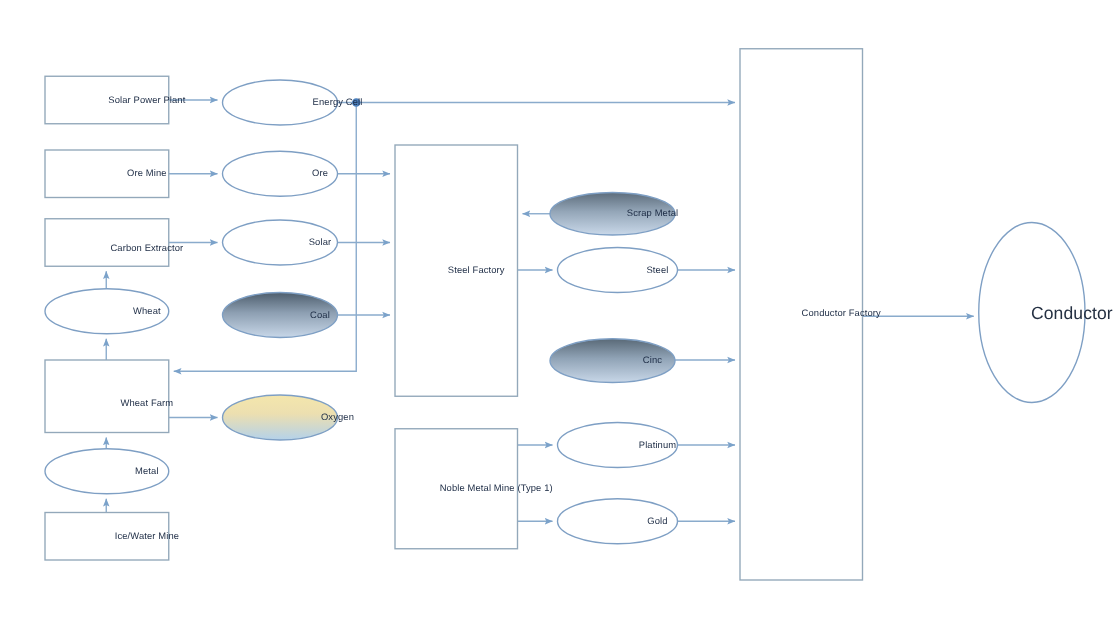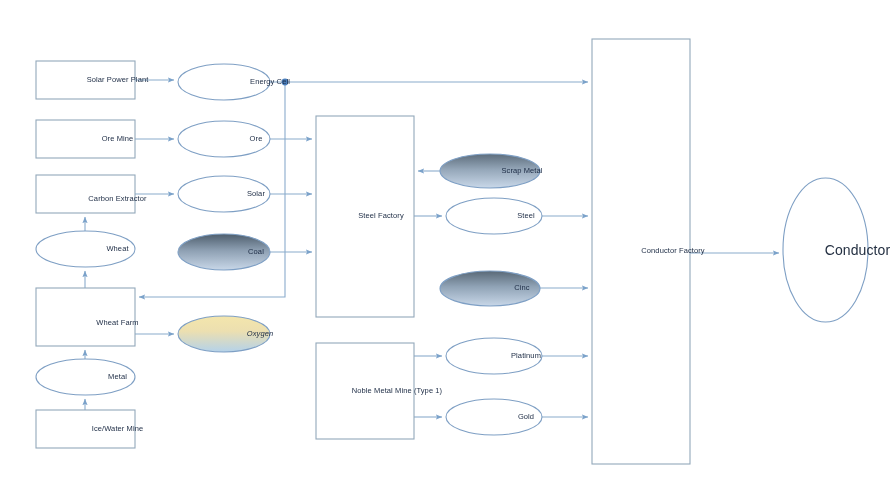--- a/index.html
+++ b/index.html
@@ -157,21 +157,21 @@
   <div id="node-labels">
       <div class="node-label" style="left: 36px; top: 61px; width: 99px; height: 38px;">Solar Power Plant</div>
       <div class="node-label" style="left: 192px; top: 64px; width: 92px; height: 36px; text-align: center;">Energy Cell</div>
       <div class="node-label" style="left: 36px; top: 120px; width: 99px; height: 38px;">Ore Mine</div>
       <div class="node-label" style="left: 178px; top: 121px; width: 92px; height: 36px;">Ore</div>
       <div class="node-label" style="left: 36px; top: 175px; width: 99px; height: 48px;">Carbon Extractor</div>
       <div class="node-label" style="left: 178px; top: 176px; width: 92px; height: 36px;">Solar</div>
       <div class="node-label" style="left: 36px; top: 231px; width: 99px; height: 36px;">Wheat</div>
       <div class="node-label" style="left: 178px; top: 234px; width: 92px; height: 36px;">Coal</div>
       <div class="node-label" style="left: 36px; top: 288px; width: 99px; height: 70px;">Wheat Farm</div>
-      <div class="node-label" style="left: 182px; top: 316px; width: 92px; height: 36px; font-style: italic;">Oxygen</div>
+      <div class="node-label" style="left: 192px; top: 316px; width: 92px; height: 36px;">Oxygen</div>
       <div class="node-label" style="left: 36px; top: 359px; width: 99px; height: 36px;">Metal</div>
       <div class="node-label" style="left: 36px; top: 410px; width: 99px; height: 38px;">Ice/Water Mine</div>
       <div class="node-label" style="left: 300px; top: 116px; width: 98px; height: 201px;">Steel Factory</div>
       <div class="node-label" style="left: 440px; top: 154px; width: 100px; height: 34px;">Scrap Metal</div>
       <div class="node-label" style="left: 446px; top: 198px; width: 96px; height: 36px;">Steel</div>
       <div class="node-label" style="left: 440px; top: 271px; width: 100px; height: 35px;">Cinc</div>
       <div class="node-label" style="left: 316px; top: 343px; width: 98px; height: 96px; border-radius: 15px;">Noble Metal Mine (Type 1)</div>
       <div class="node-label" style="left: 446px; top: 338px; width: 96px; height: 36px;">Platinum</div>
       <div class="node-label" style="left: 446px; top: 399px; width: 96px; height: 36px;">Gold</div>
       <div class="node-label" style="left: 592px; top: 39px; width: 98px; height: 425px;">Conductor Factory</div>

